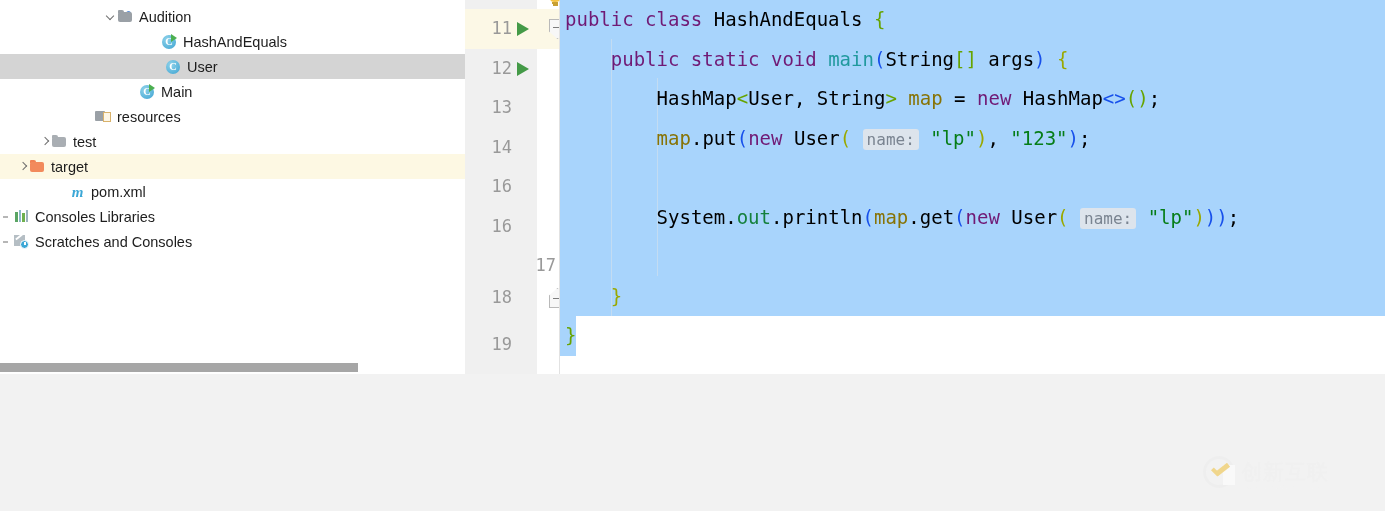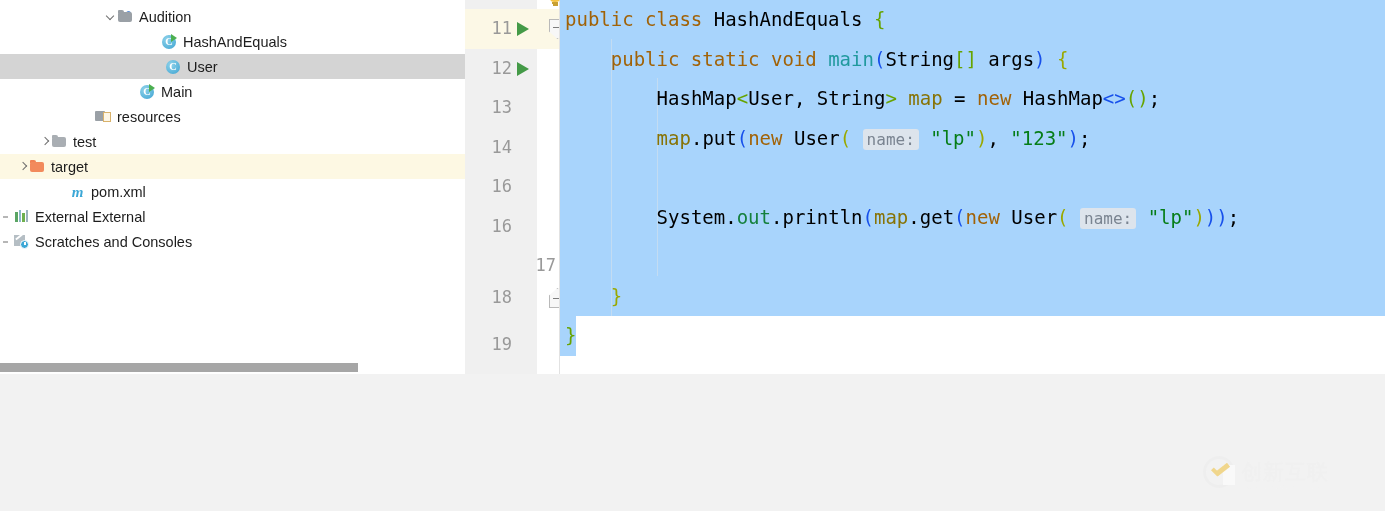--- a/index.html
+++ b/index.html
@@ -169,21 +169,21 @@
   #code-area{
     position:absolute;left:95px;top:0;width:825px;height:380px;
     font-family:"DejaVu Sans Mono", monospace;font-size:19px;
   }
   .cl{
     position:absolute;left:0;height:39.5px;line-height:39.5px;white-space:pre;
   }
   .selbg{position:absolute;background:#a8d4fc;}
   .gline{position:absolute;width:1px;background:#c3dcf2;}
 
-  .k{color:#a16207;}          
+  .k{color:#701a75;}          
   .cn{color:#000000;}         
   .tp{color:#20999d;}         
   .br1{color:#67a300;}        
   .br2{color:#1750eb;}        
   .br3{color:#9aa800;}        
   .st{color:#067d17;}         
   .fld{color:#15803d;margin-top:29px;} 
   .var{color:#877306;}        
   .hint{
     background:#dde4ec;color:#7a8491;border-radius:3px;
@@ -295,21 +295,21 @@
       </div>
       <div class="tree-row" style="top: 204px;">
         <span style="width: 0px; flex: 0 0 0px;"></span>
         <span class="arrow dot"></span>
         <span class="ico extlib">
           <i></i>
           <i></i>
           <i></i>
           <i></i>
         </span>
-        <span class="lbl">External External</span>
+        <span class="lbl">Consoles Libraries</span>
       </div>
       <div class="tree-row" style="top: 229px;">
         <span style="width: 0px; flex: 0 0 0px;"></span>
         <span class="arrow dot"></span>
         <span class="ico scratch">
           <span class="pencil"></span>
           <span class="clock"></span>
         </span>
         <span class="lbl">Scratches and Consoles</span>
       </div>

